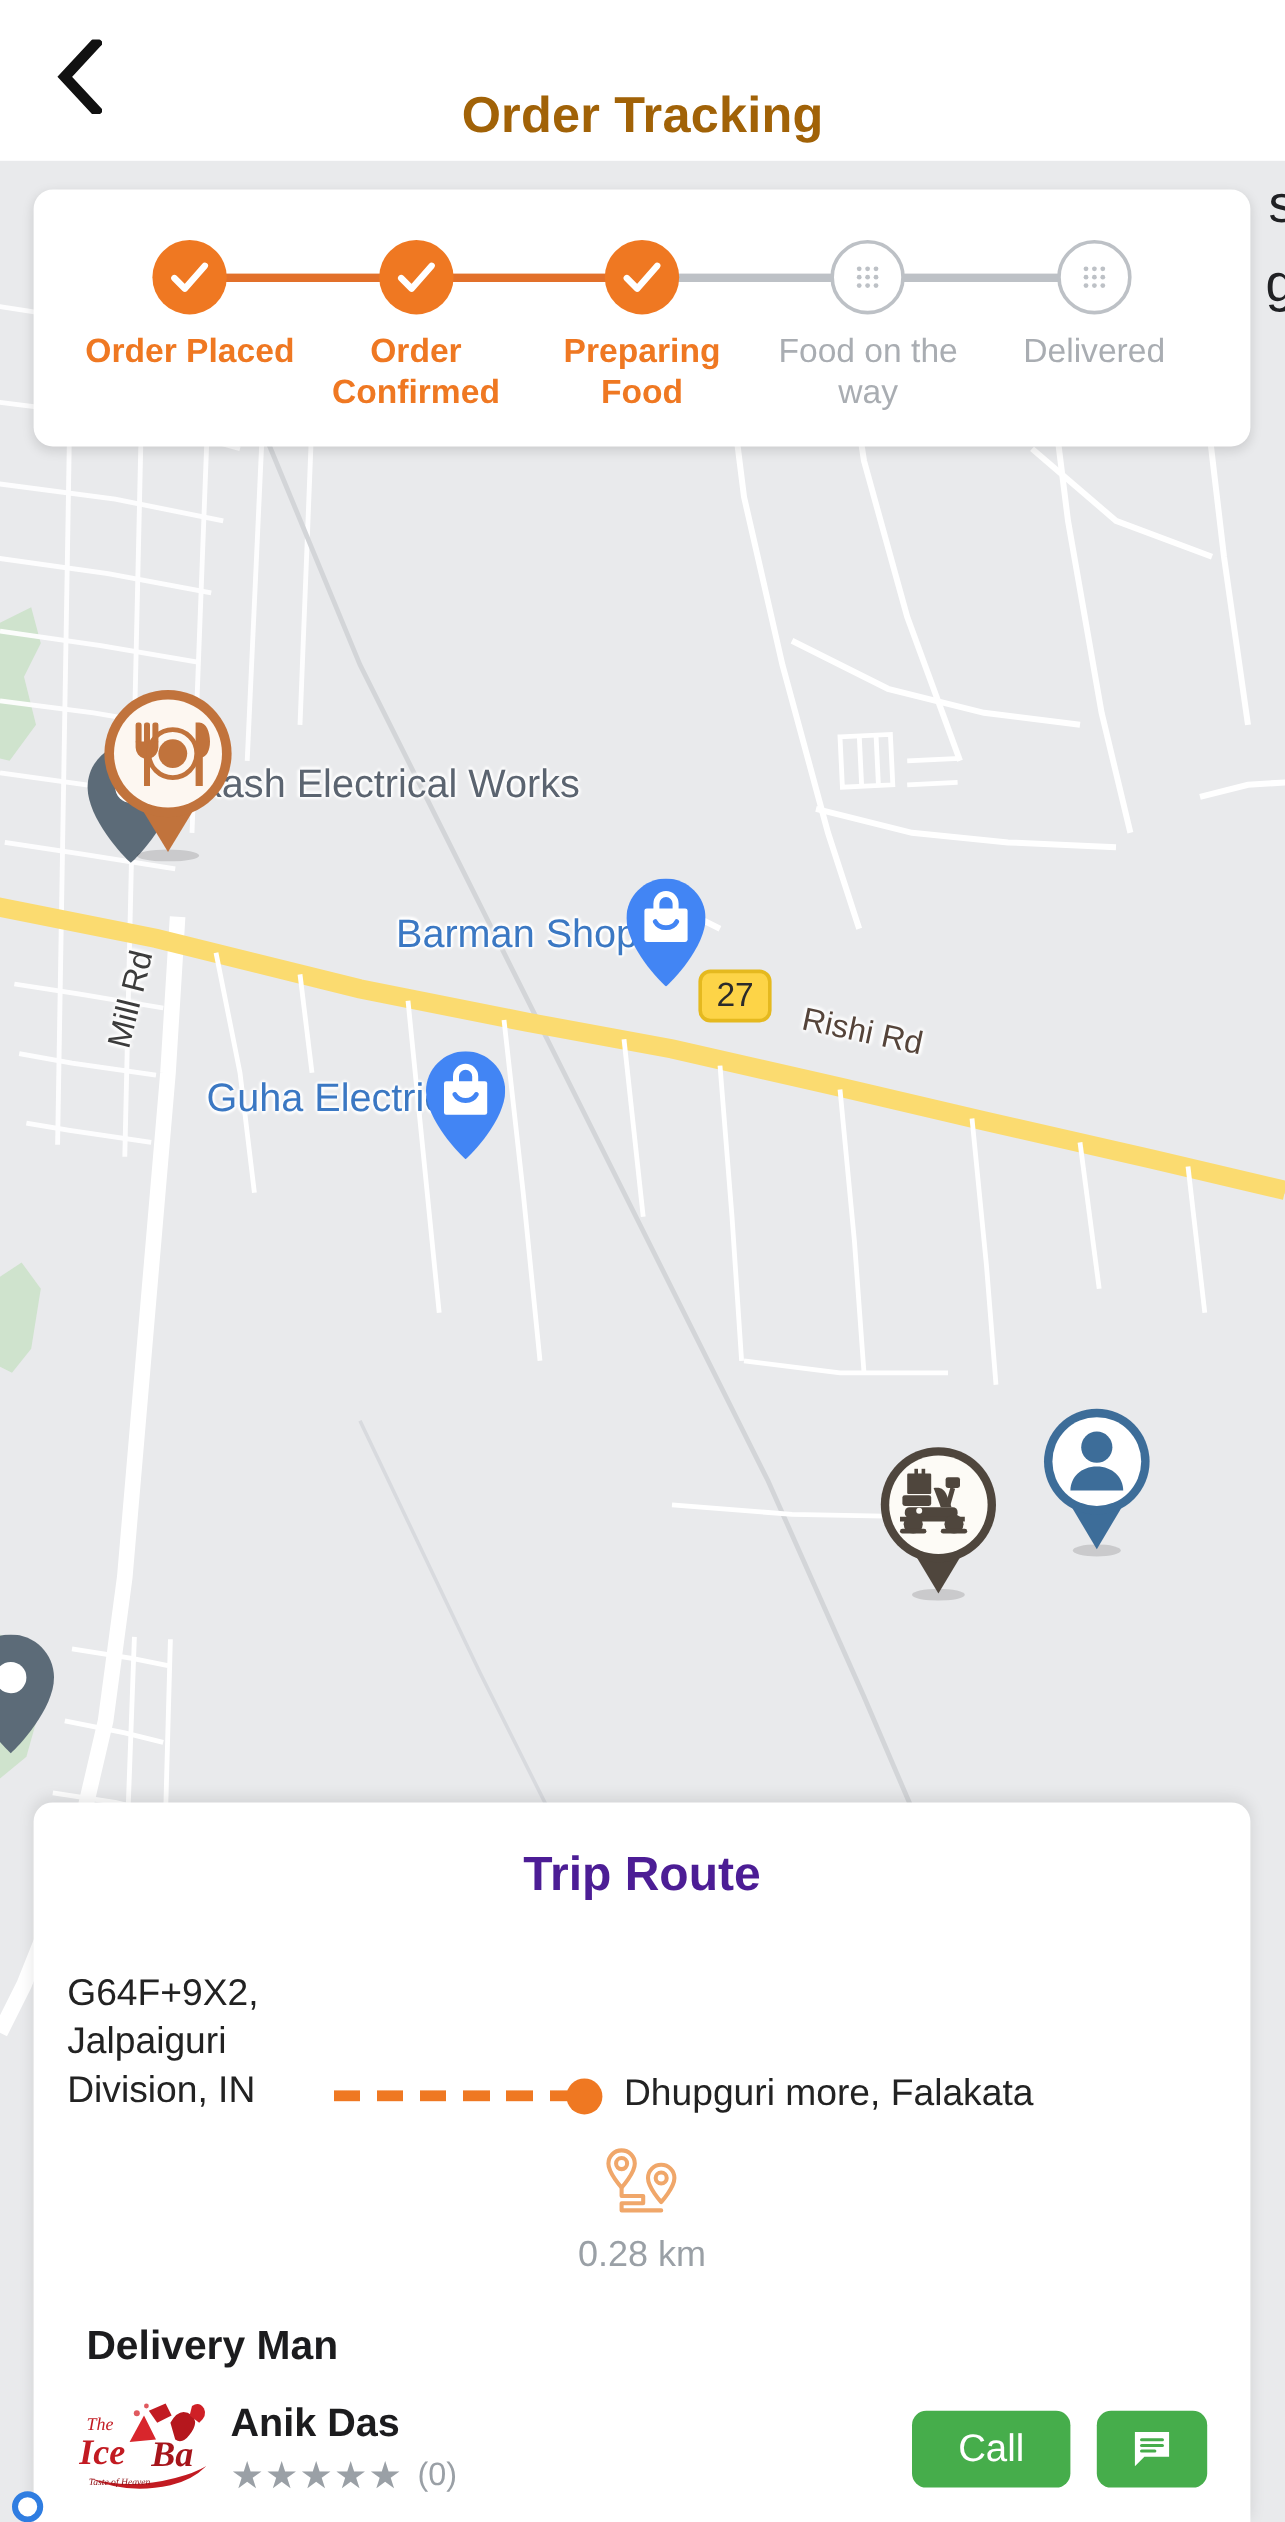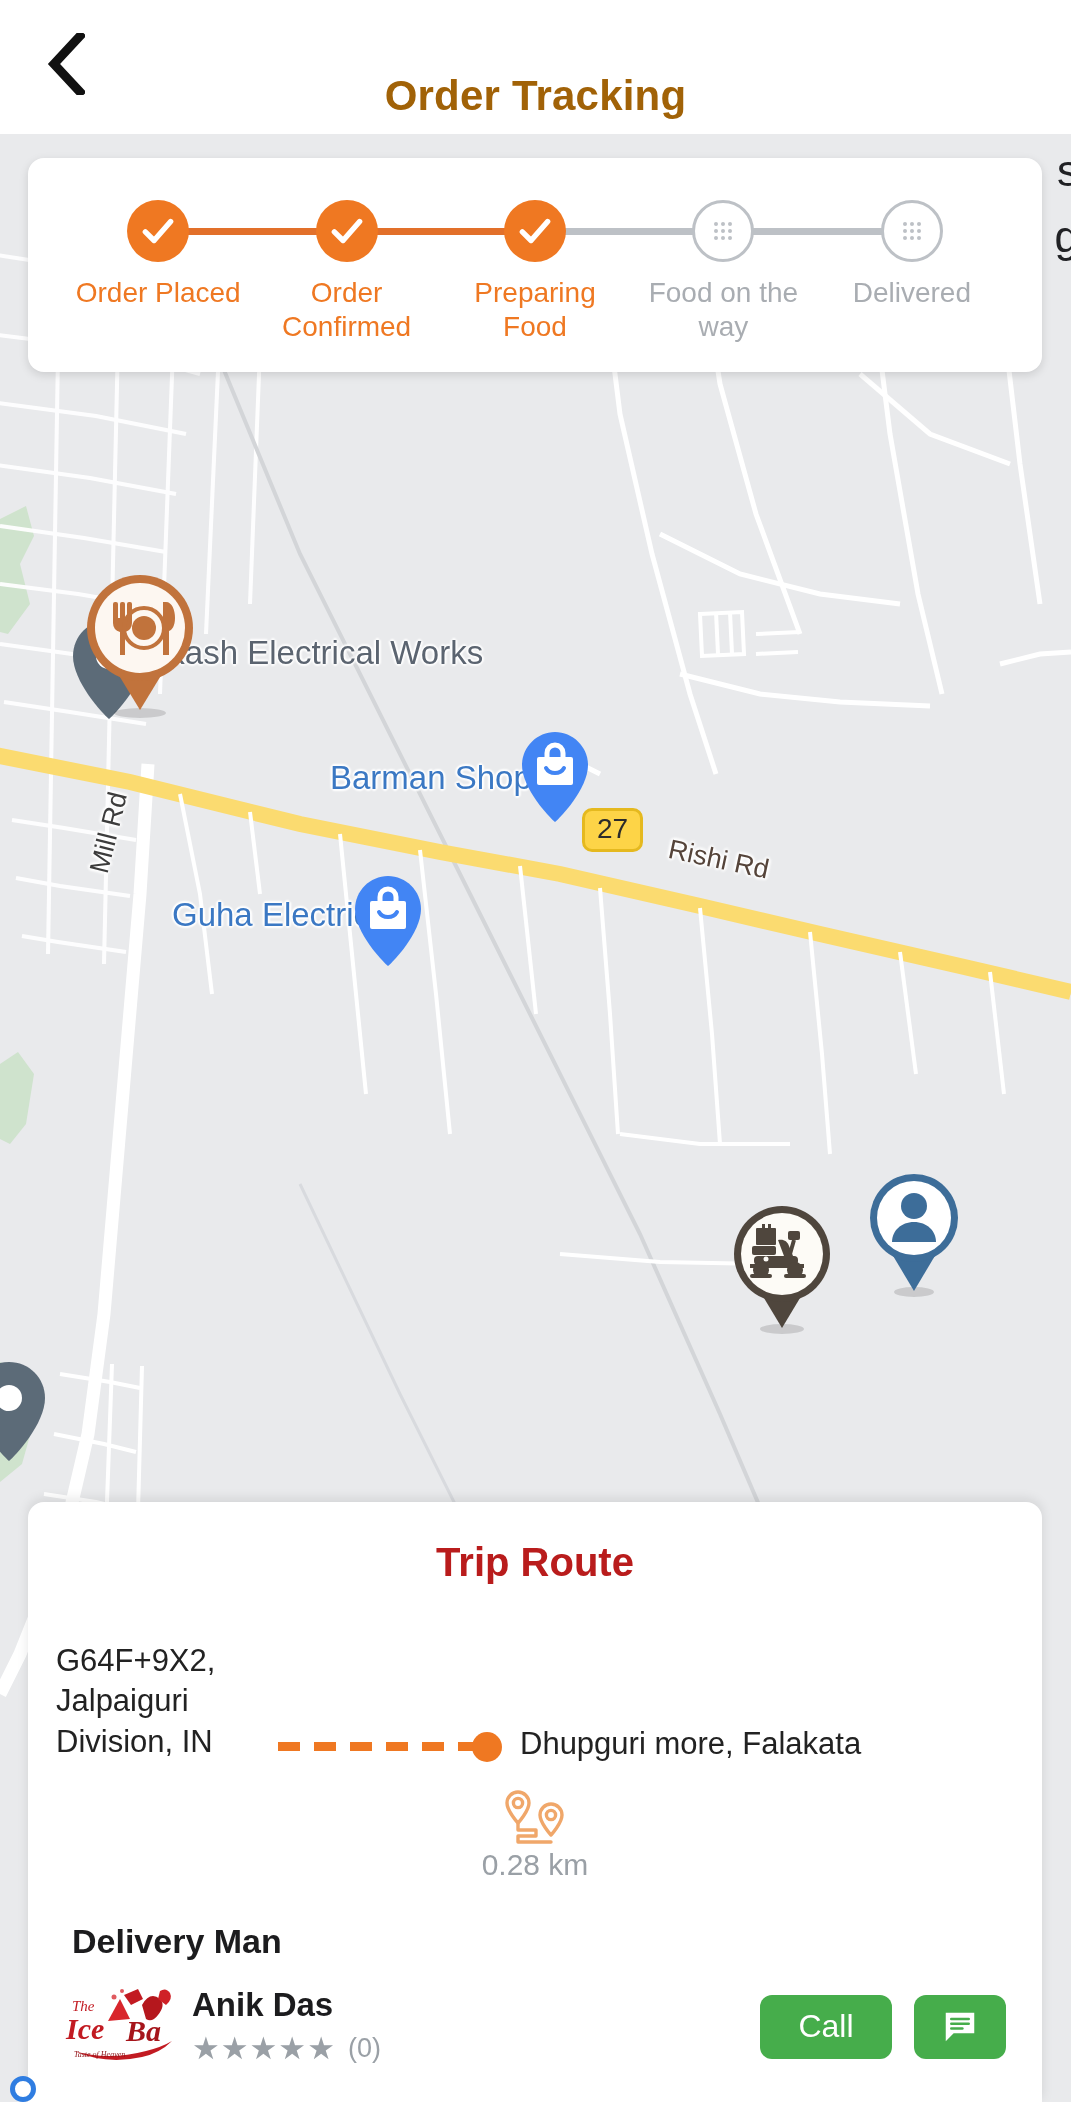--- a/index.html
+++ b/index.html
@@ -110,21 +110,21 @@
   }
   .step-node.done { background: #ef7822; }
   .step-node.todo {
     background: #ffffff;
     border: 3px solid #bdc1c6;
   }
   .step-node.done svg { width: 38px; height: 38px; }
   .dot-grid { display: block; }
   .step-label {
     margin-top: 14px;
-    font-size: 28px; font-weight: 400;
+    font-size: 28px; font-weight: 700;
     line-height: 1.22;
     text-align: center;
     max-width: 178px;
   }
   .step-label.done { color: #ef7822; }
   .step-label.todo { color: #a9adb2; font-weight: 400; }
 
   .connector {
     position: absolute;
     top: 28px;
@@ -140,21 +140,21 @@
     width: 1014px;
     background: #ffffff;
     border-radius: 16px 16px 0 0;
     box-shadow: 0 -3px 12px rgba(0,0,0,.10);
     z-index: 30;
     padding: 30px 0 0;
     height: 600px;
   }
   .sheet-title {
     text-align: center;
-    font-size: 40px; font-weight: 700; color: #b91c1c;
+    font-size: 40px; font-weight: 700; color: #4c1d95;
     margin-top: 8px;
   }
 
   .route-row {
     display: flex; align-items: flex-end;
     margin-top: 56px;
     padding: 0 28px;
   }
   .route-from {
     width: 196px;
@@ -180,21 +180,21 @@
     font-size: 31px; color: #222;
     white-space: nowrap;
   }
 
   .distance-box {
     margin-top: 26px;
     display: flex; flex-direction: column; align-items: center;
     width: 100%;
   }
   .distance-text {
-    margin-top: 2px;
+    margin-top: 16px;
     font-size: 30px; color: #9aa0a6;
   }
 
   .dm-title {
     margin-top: 40px;
     padding-left: 44px;
     font-size: 34px; font-weight: 700; color: #1c1c1e;
   }
 
   .dm-row {

